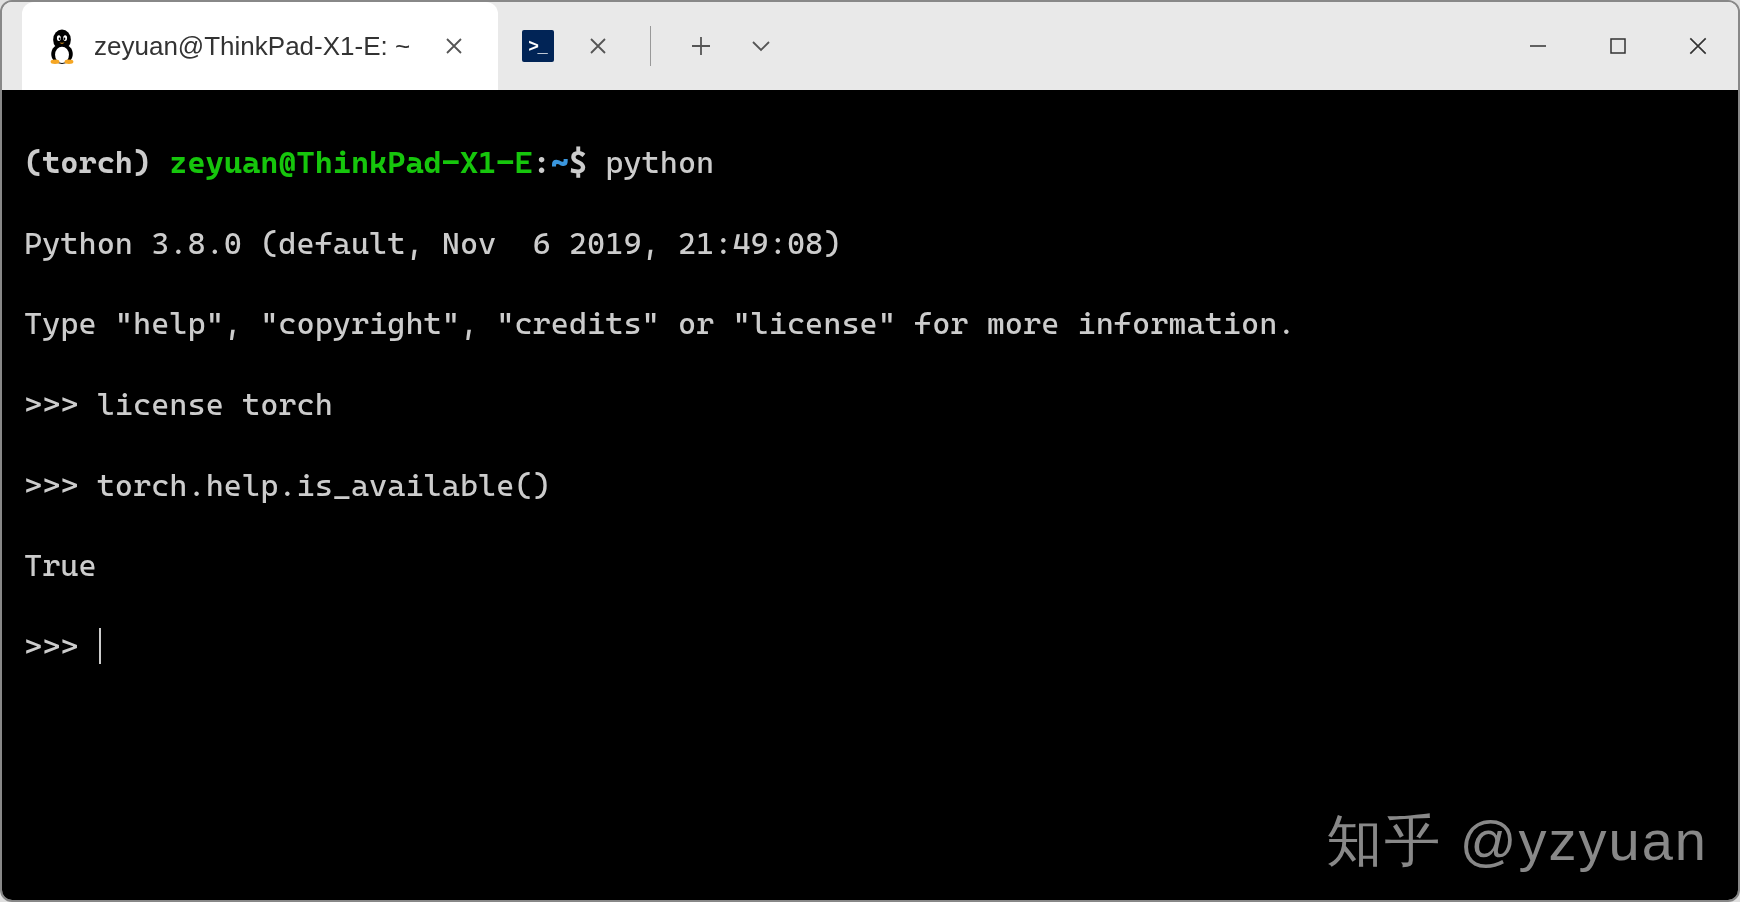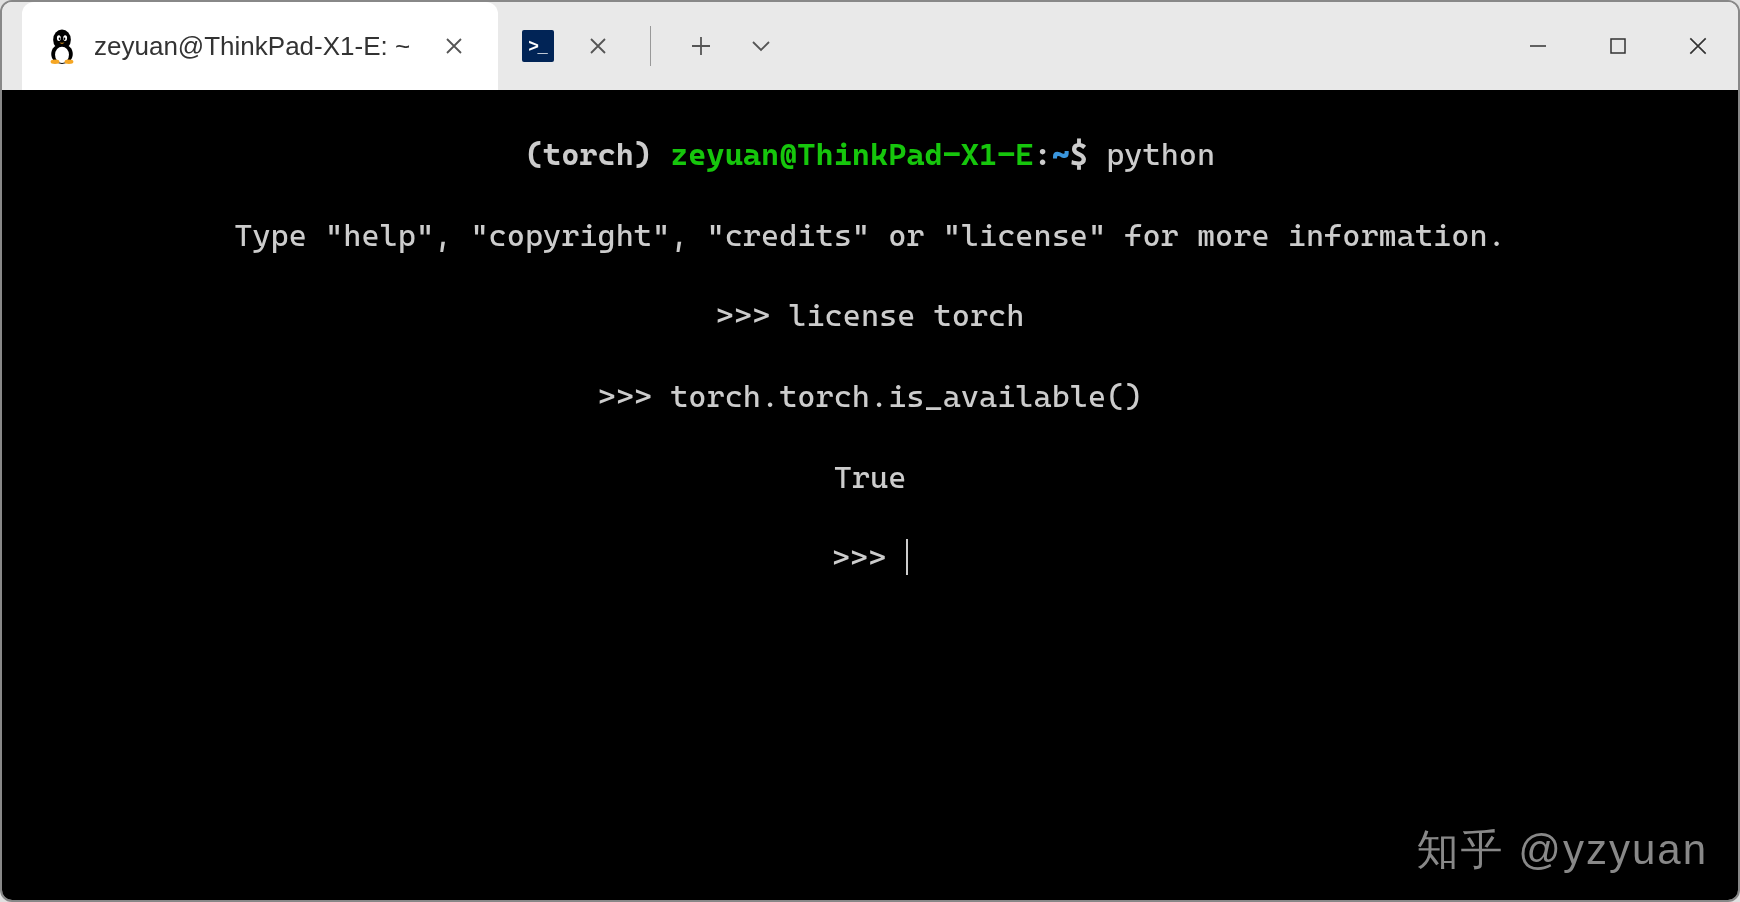--- a/index.html
+++ b/index.html
@@ -16,21 +16,20 @@
     }
     .window {
       width: 100%;
       height: 100%;
       background: #fff;
       border: 2px solid #888;
       border-radius: 12px;
       overflow: hidden;
       display: flex;
       flex-direction: column;
-      text-align: center;
     }
     .titlebar {
       height: 88px;
       background: #e9e9e9;
       display: flex;
       align-items: center;
       position: relative;
     }
     .tabs {
       display: flex;
@@ -115,21 +114,21 @@
       cursor: pointer;
       color: #333;
     }
     .terminal {
       flex: 1;
       background: #000;
       color: #ccc;
       font-family: "Cascadia Mono", "Consolas", monospace;
       font-size: 31px;
       line-height: 1.3;
-      padding: 4px 22px;
+      padding: 12px 22px;
       position: relative;
       white-space: pre;
       overflow: hidden;
     }
     .term-green {
       color: #16c60c;
       font-weight: bold;
     }
     .term-blue {
       color: #3a96dd;
@@ -146,21 +145,21 @@
       width: 2px;
       height: 36px;
       background: #ccc;
       vertical-align: text-bottom;
       margin-left: 2px;
     }
     .watermark {
       position: absolute;
       bottom: 22px;
       right: 30px;
-      font-size: 42px;
+      font-size: 56px;
       color: #888;
       font-family: "Microsoft YaHei", sans-serif;
       letter-spacing: 2px;
       margin-left: 36px;
     }
     .tux-icon {
       width: 32px;
       height: 38px;
     }
     .ps-icon-bg {
@@ -246,20 +245,21 @@
       </span>
       <span class="win-btn">
         <svg width="22" height="22" viewBox="0 0 20 20">
             <path d="M3 3 L17 17 M17 3 L3 17" stroke="#333" stroke-width="1.5"></path>
           </svg>
       </span>
     </div>
   </div>
   <div class="terminal">
 <div><span class="term-white term-bold">(torch) </span><span class="term-green">zeyuan@ThinkPad-X1-E</span><span class="term-white term-bold">:</span><span class="term-blue">~</span><span class="term-white term-bold">$ </span><span class="term-white">python</span></div>
+<div class="term-white">Python 3.8.0 (default, Nov  6 2019, 21:49:08) </div>
 <div class="term-white">Type "help", "copyright", "credits" or "license" for more information.</div>
 <div><span class="term-white">&gt;&gt;&gt; </span><span class="term-white">license torch</span></div>
-<div><span class="term-white">&gt;&gt;&gt; </span><span class="term-white">torch.torch.is_available()</span></div>
+<div><span class="term-white">&gt;&gt;&gt; </span><span class="term-white">torch.help.is_available()</span></div>
 <div class="term-white">True</div>
 <div><span class="term-white">&gt;&gt;&gt; </span><span class="cursor"></span></div>
     <div class="watermark">知乎 @yzyuan</div>
   </div>
 </div>
 
 </body></html>

